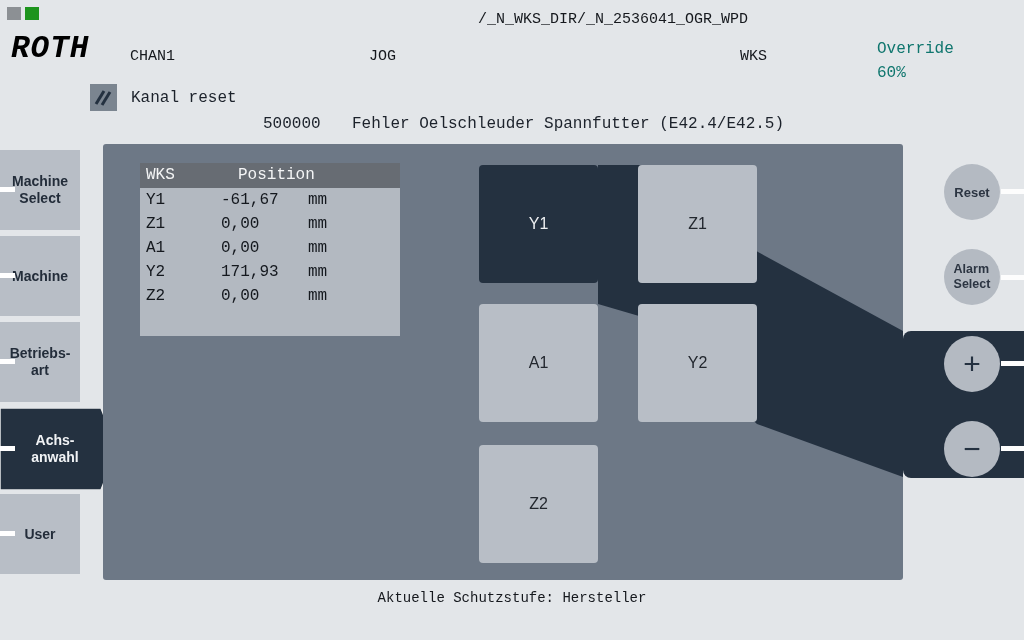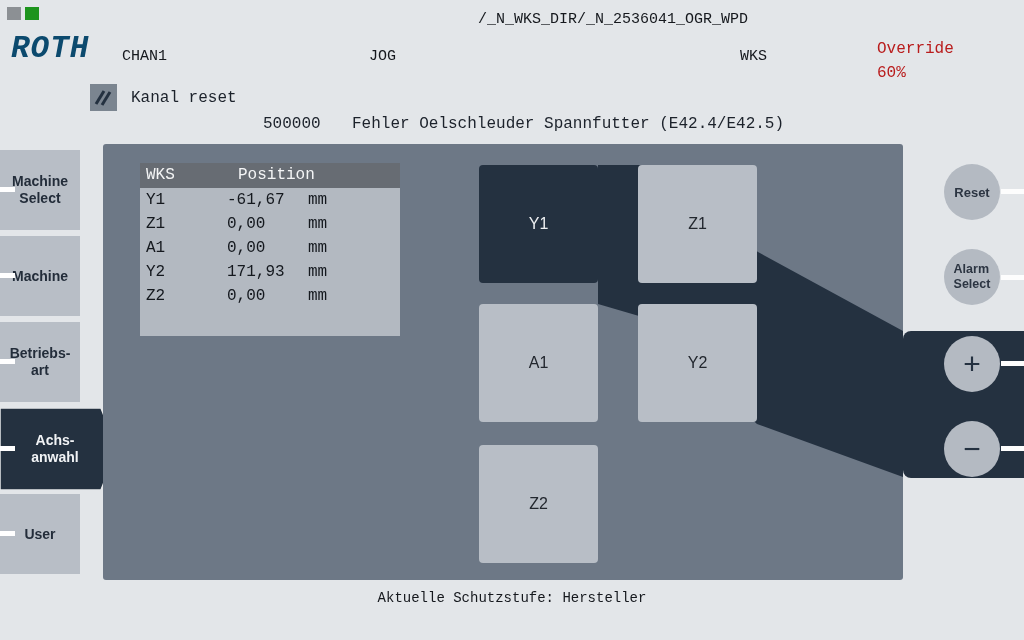--- a/index.html
+++ b/index.html
@@ -17,26 +17,26 @@
 
   
   .sq { position:absolute; top:7px; width:14px; height:13px; }
   .sq.gray { left:7px; background:#8c9094; }
   .sq.green { left:25px; background:#1d941d; }
 
   
   .logo {
     left:11px; top:31px;
     font-size:31px; font-weight:bold; font-style:italic;
-    letter-spacing:1px; color:#0c4a6e;
+    letter-spacing:1px; color:#000000;
   }
 
   .toplabel { font-size:15px; color:#15181d; }
   .path { left:478px; top:11px; font-size:15px; color:#15181d; }
-  .override { left:877px; top:37px; font-size:16px; line-height:24px; color:#b91c1c; }
+  .override { left:877px; top:37px; font-size:16px; line-height:24px; color:#0f766e; }
 
   
   .kanal-icon {
     left:90px; top:84px; width:27px; height:27px;
     background:#7b8590;
   }
   .kanal-label { left:131px; top:89px; font-size:16px; }
 
   .alarm-num { left:263px; top:115px; font-size:16px; }
   .alarm-msg { left:352px; top:115px; font-size:16px; }
@@ -75,21 +75,21 @@
     font-size:16px;
   }
   .postable .thead {
     height:25px; background:#676c73; color:#f4f5f6;
     position:relative;
   }
   .postable .thead .c1 { position:absolute; left:6px; top:3px; }
   .postable .thead .c2 { position:absolute; left:98px; top:3px; }
   .postable .trow { height:24px; position:relative; color:#14181e; }
   .postable .trow .a { position:absolute; left:6px; top:3px; }
-  .postable .trow .v { position:absolute; left:87px; top:3px; }
+  .postable .trow .v { position:absolute; left:81px; top:3px; }
   .postable .trow .u { position:absolute; left:168px; top:3px; }
 
   
   .axisbtn {
     position:absolute; width:119px; height:118px;
     background:#b8bec6; border-radius:4px;
     display:flex; align-items:center; justify-content:center;
     font-size:16px; color:#22272e; z-index:3;
   }
   .axisbtn.selected { background:#243140; color:#eceef0; }
@@ -118,21 +118,21 @@
   }
 </style>
 </head>
 <body>
 
 <div class="sq gray"></div>
 <div class="sq green"></div>
 
 <div class="abs logo">ROTH</div>
 <div class="abs path">/_N_WKS_DIR/_N_2536041_OGR_WPD</div>
-<div class="abs toplabel" style="left:122px; top:48px;">CHAN1</div>
+<div class="abs toplabel" style="left:130px; top:48px;">CHAN1</div>
 <div class="abs toplabel" style="left:369px; top:48px;">JOG</div>
 <div class="abs toplabel" style="left:740px; top:48px;">WKS</div>
 <div class="abs override">
   <div>Override</div>
   <div>60%</div>
 </div>
 
 <div class="abs kanal-icon">
   <svg width="27" height="27" viewBox="0 0 27 27">
     <line x1="6" y1="20" x2="14" y2="7" stroke="#243140" stroke-width="3"></line>

